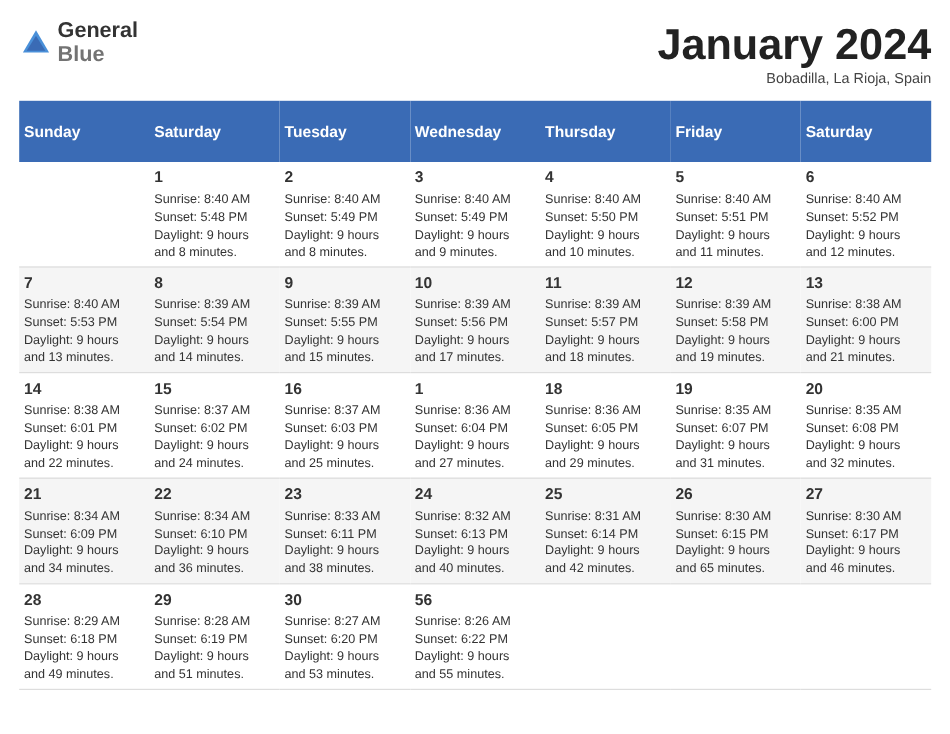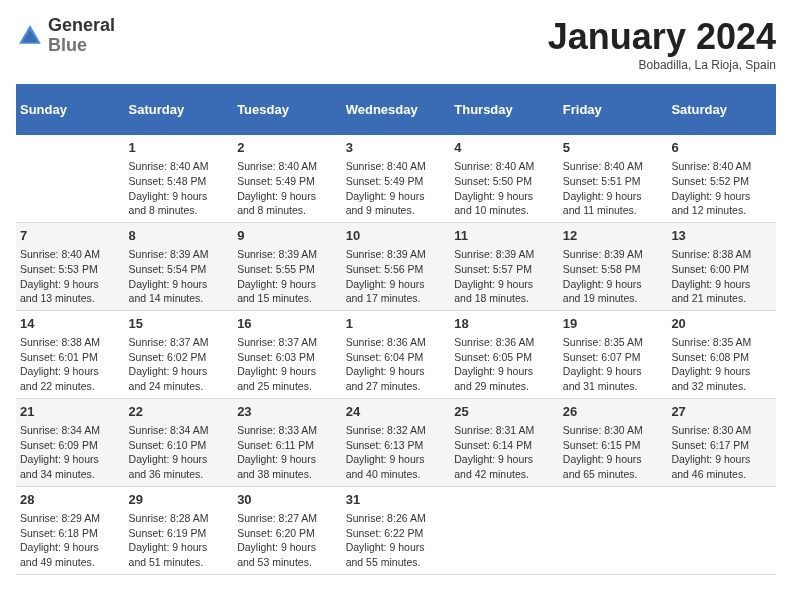--- a/index.html
+++ b/index.html
@@ -339,21 +339,21 @@
           <div class="cell-text">and 51 minutes.</div>
         </td>
         <td>
           <span class="day-num">30</span>
           <div class="cell-text">Sunrise: 8:27 AM</div>
           <div class="cell-text">Sunset: 6:20 PM</div>
           <div class="cell-text">Daylight: 9 hours</div>
           <div class="cell-text">and 53 minutes.</div>
         </td>
         <td>
-          <span class="day-num">31</span>
+          <span class="day-num">56</span>
           <div class="cell-text">Sunrise: 8:26 AM</div>
           <div class="cell-text">Sunset: 6:22 PM</div>
           <div class="cell-text">Daylight: 9 hours</div>
           <div class="cell-text">and 55 minutes.</div>
         </td>
         <td></td>
         <td></td>
         <td></td>
       </tr>
     </tbody>

